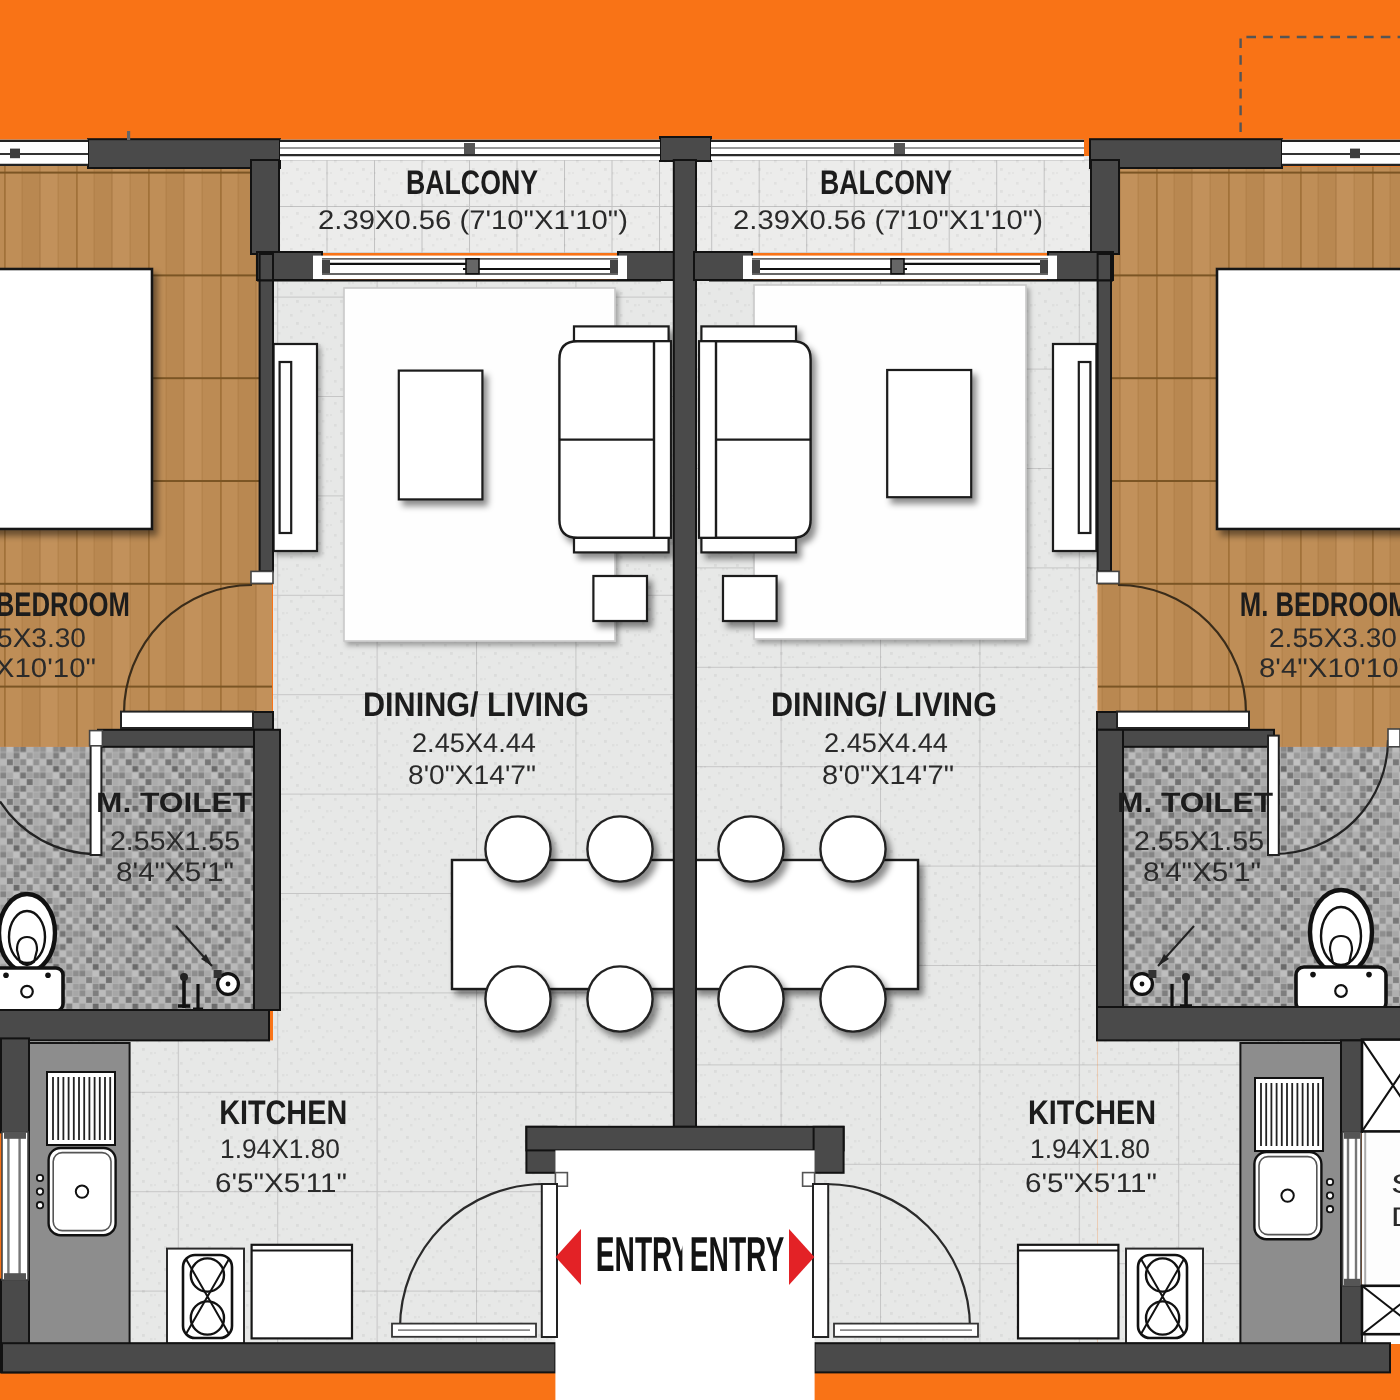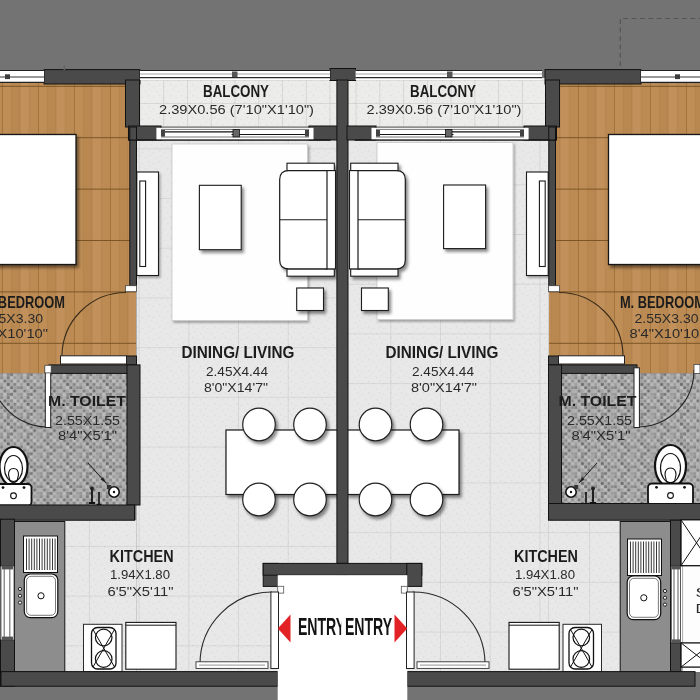--- a/index.html
+++ b/index.html
@@ -1,16 +1,16 @@
 <!DOCTYPE html>
 <html><head>
 <meta charset="utf-8">
 <style>
   html,body{margin:0;padding:0;background:#ffffff;}
-  #plan{position:relative;width:700px;height:700px;background:#737373;overflow:hidden;}
+  #plan{position:relative;width:700px;height:700px;background:#f97316;overflow:hidden;}
   svg{display:block;}
   text{font-family:"Liberation Sans", sans-serif;}
 </style>
 </head>
 <body>
 <div id="plan">
 <svg width="700" height="700" viewBox="0 0 700 700">
 <defs>
   <pattern id="tileL" width="49.7" height="49.7" patternUnits="userSpaceOnUse" x="138.6" y="148.3">
     <rect width="49.7" height="49.7" fill="#e7e8e7"></rect>

